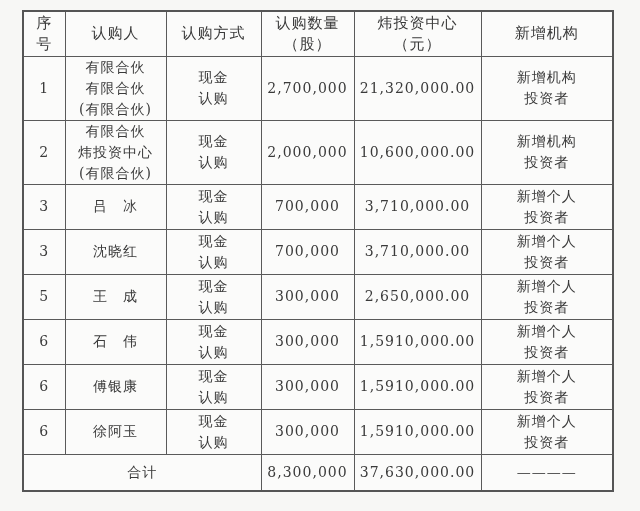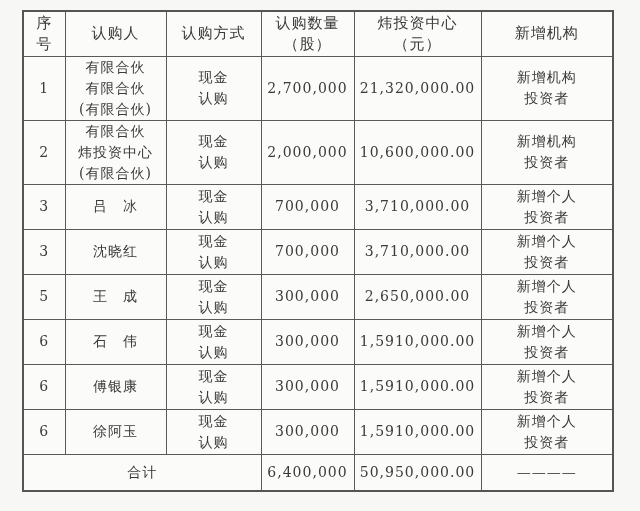--- a/index.html
+++ b/index.html
@@ -198,18 +198,18 @@
       <td class="num">300,000</td>
       <td class="num">1,5910,000.00</td>
       <td class="cell-lines">
         <span>新增个人</span>
         <span>投资者</span>
       </td>
     </tr>
 
     <tr class="total">
       <td colspan="3">合计</td>
-      <td class="num">6,400,000</td>
-      <td class="num">50,950,000.00</td>
+      <td class="num">8,300,000</td>
+      <td class="num">37,630,000.00</td>
       <td class="dash">————</td>
     </tr>
   </tbody>
 </table>
 
 </body></html>

